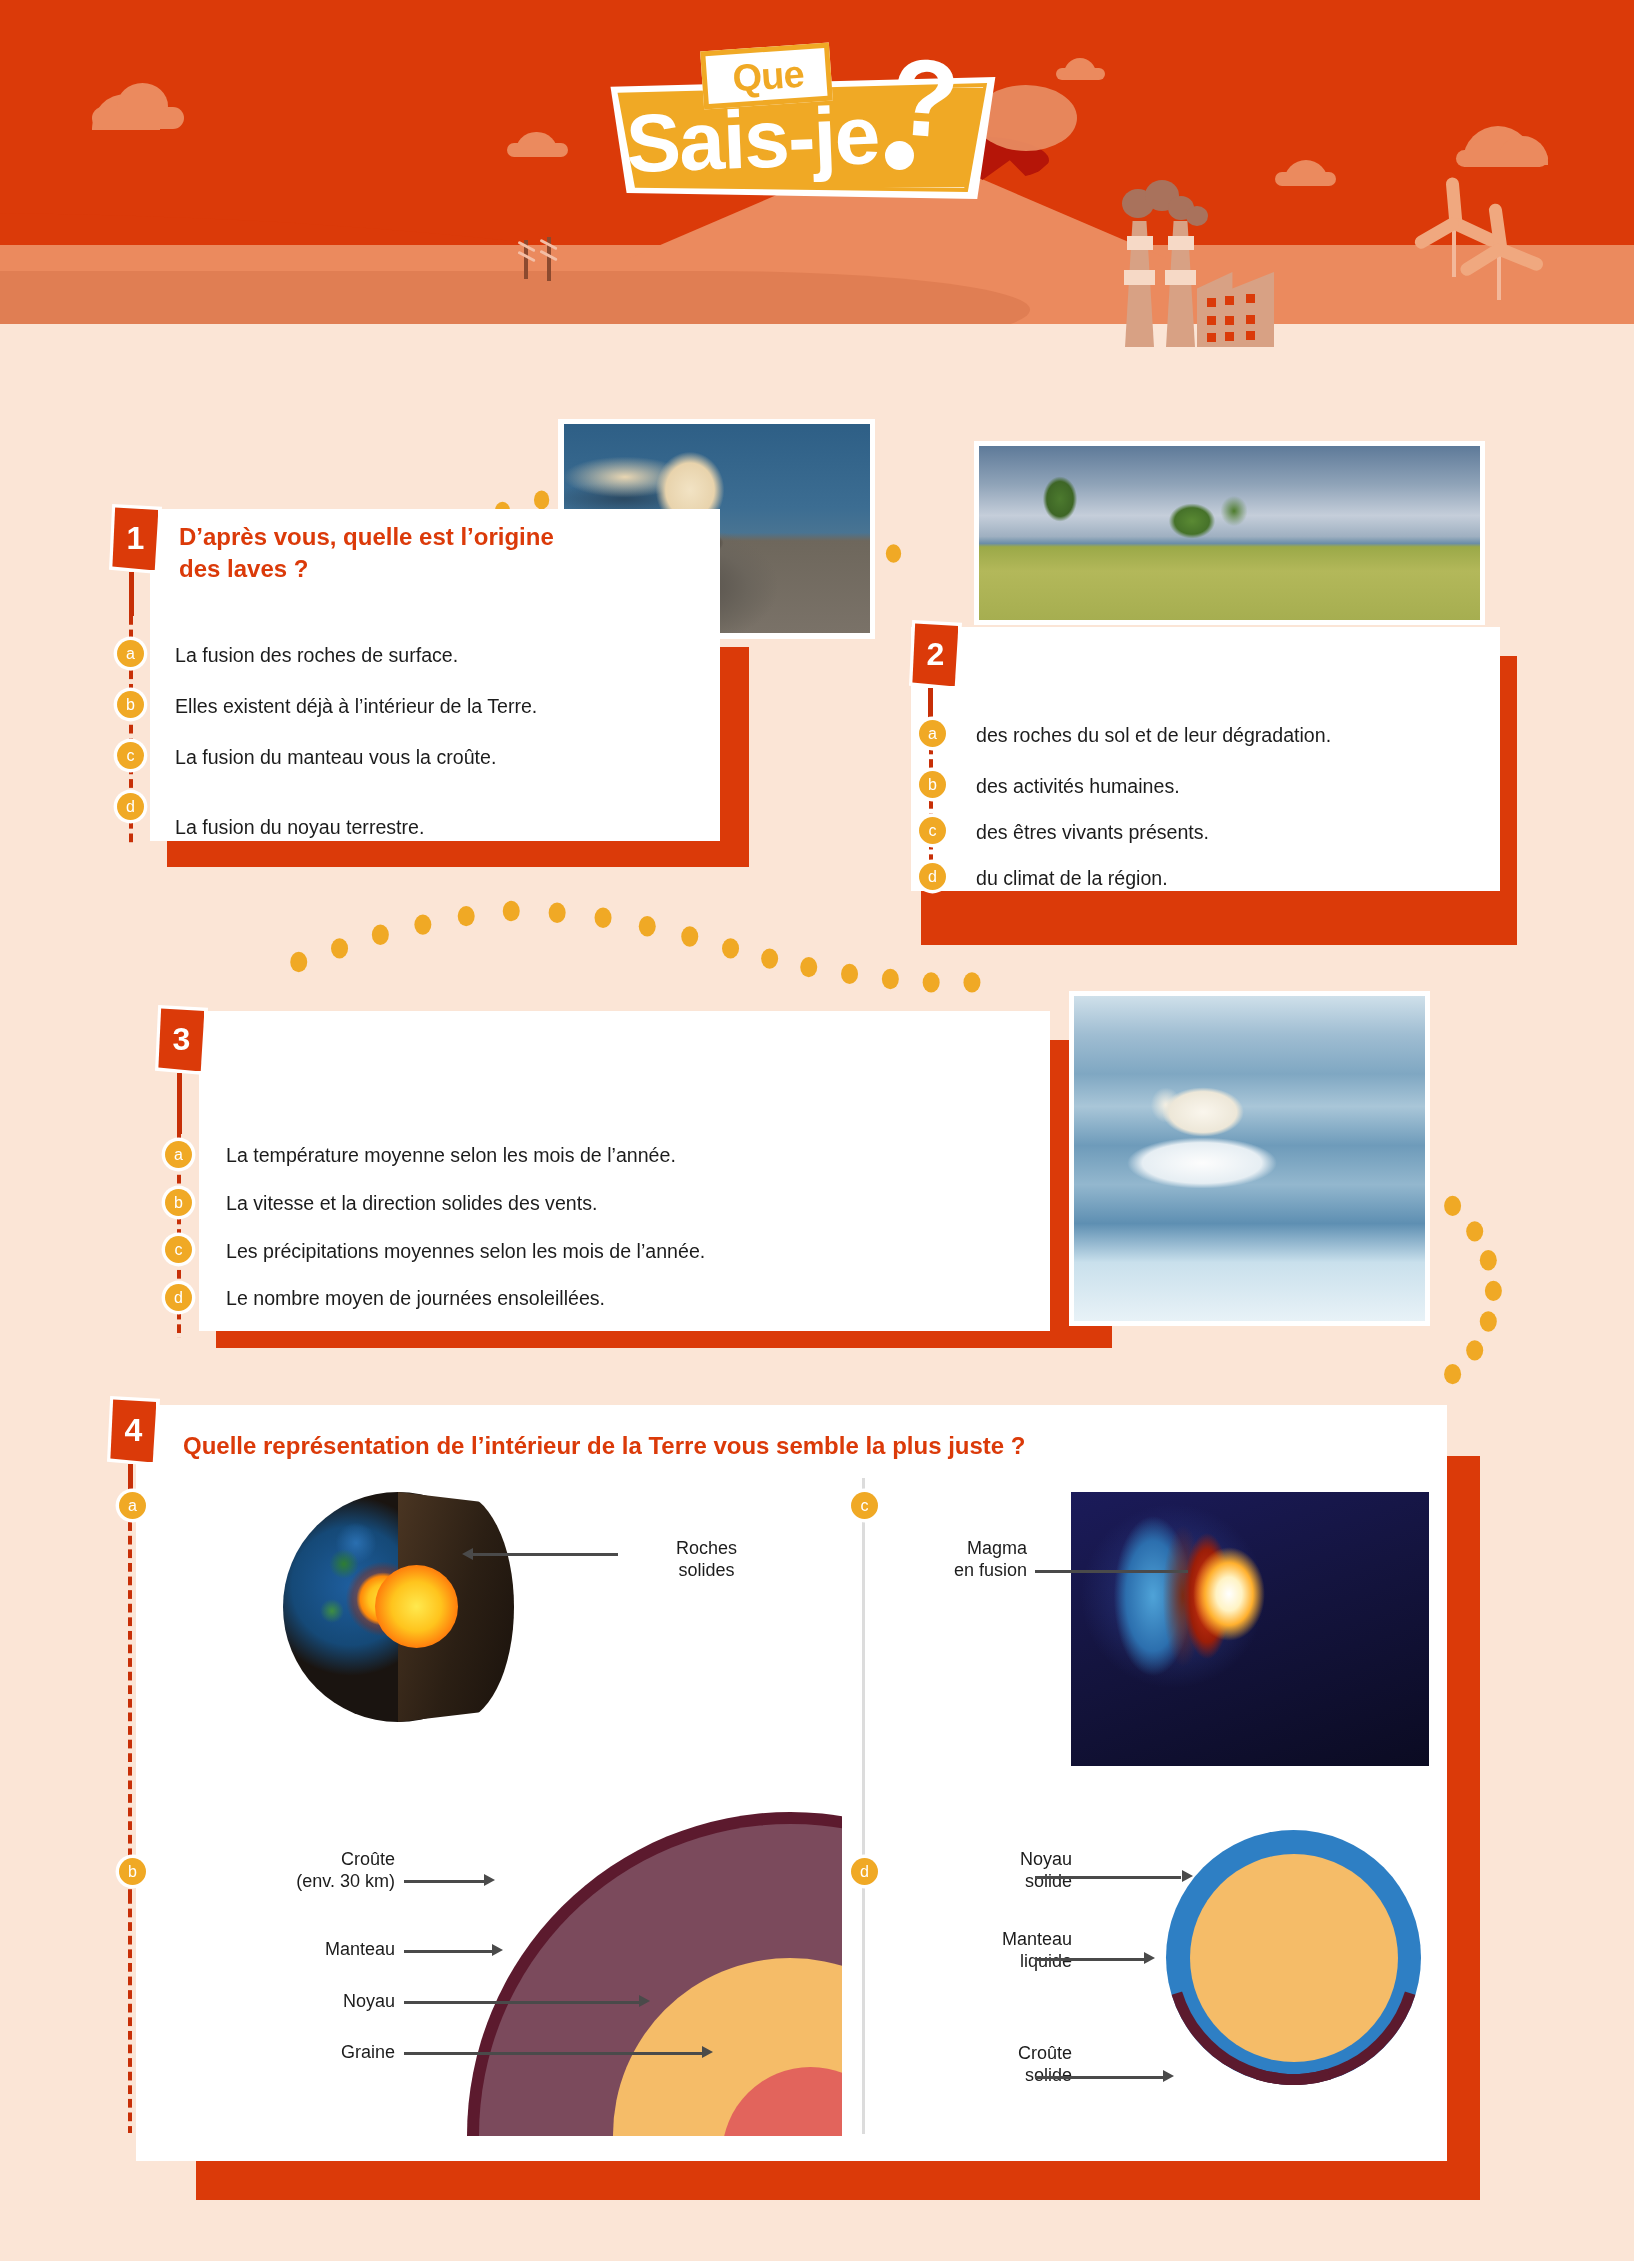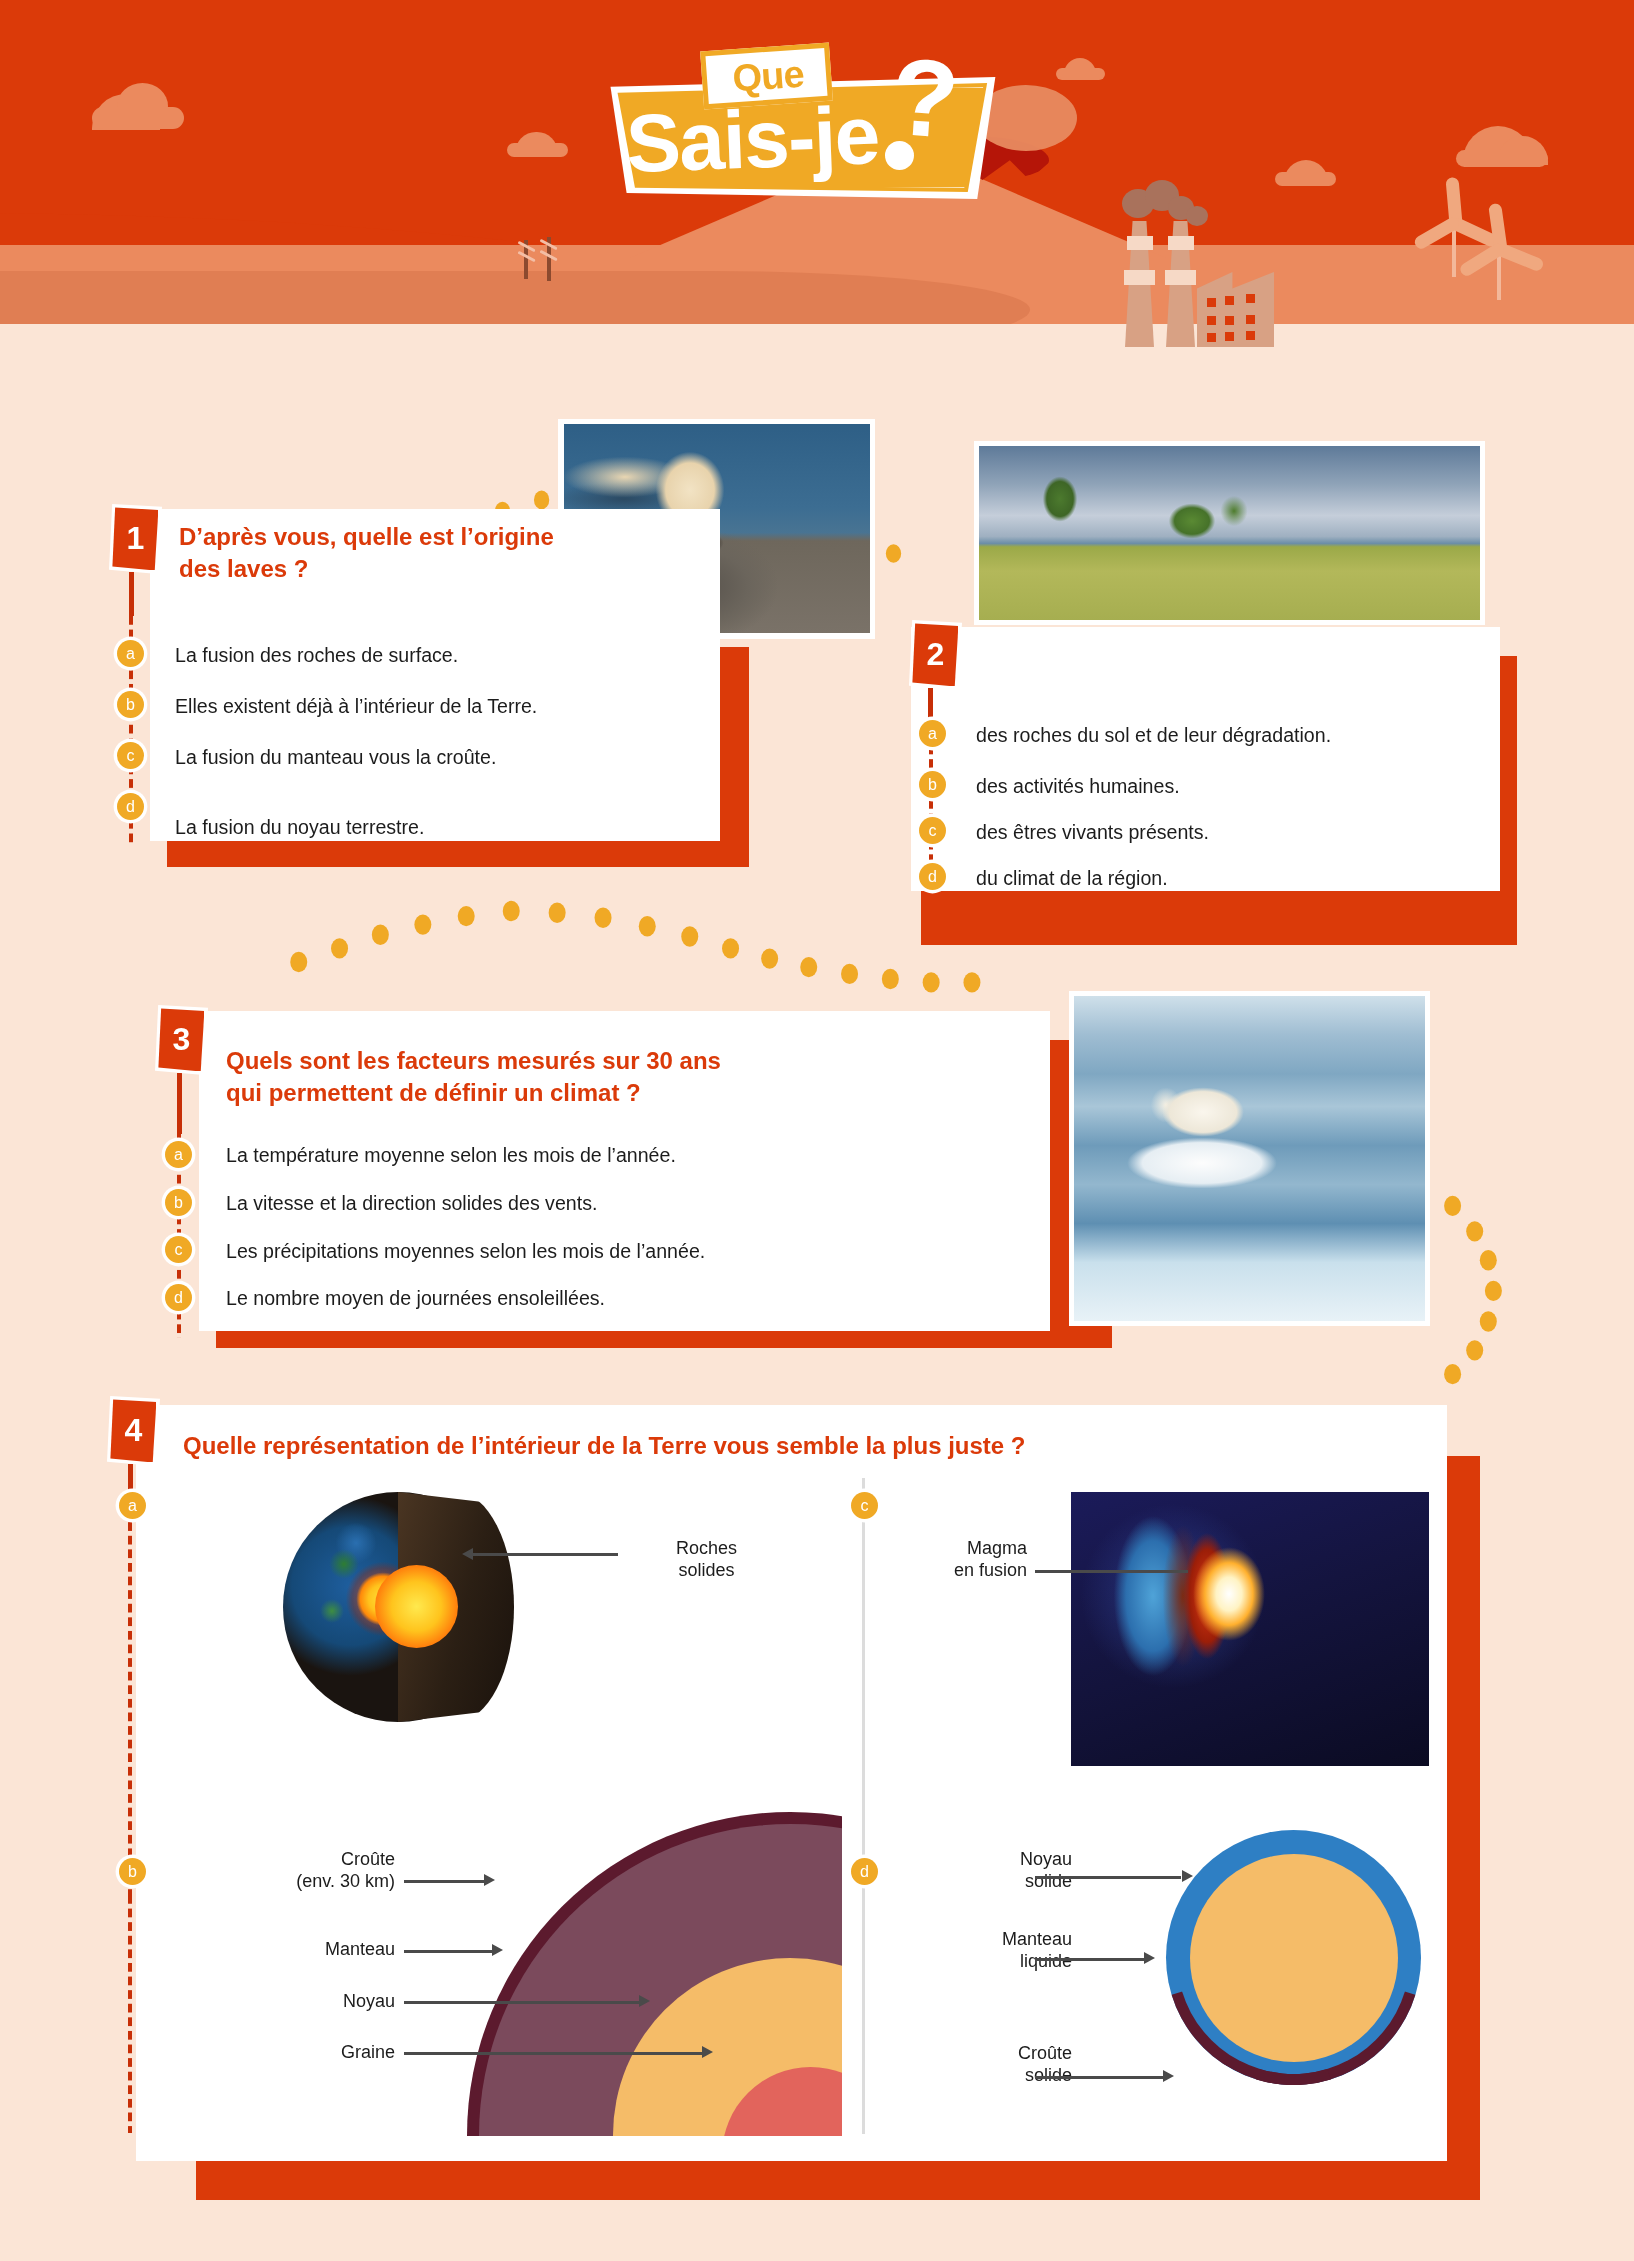--- a/index.html
+++ b/index.html
@@ -404,22 +404,20 @@
   <div class="photo-frame" style="left:1069px;top:991px;width:361px;height:335px;"></div>
   <div class="photo ph-bear" style="left:1074px;top:996px;width:351px;height:325px;"></div>
   <div class="qcard" style="left:199px;top:1011px;width:851px;height:320px;"></div>
 
   <div class="qnum" style="left:155px;top:1005px;">
     <div class="qnum-in">3</div>
   </div>
   <div class="spine-solid" style="left:177px;top:1073px;height:61px;"></div>
   <div class="spine" style="left:177px;top:1134px;height:204px;"></div>
 
-  <div class="qtitle" style="left:226px;top:1045px;width:681px;white-space:pre-line;">Quels sont les facteurs mesurés sur 30 ans
-qui permettent de définir un climat ?</div>
 
   <div class="opt-badge" style="left:165px;top:1141px;">a</div>
   <div class="opt-text" style="left:226px;top:1144px;">La température moyenne selon les mois de l’année.</div>
 
   <div class="opt-badge" style="left:165px;top:1189px;">b</div>
   <div class="opt-text" style="left:226px;top:1192px;">La vitesse et la direction solides des vents.</div>
 
   <div class="opt-badge" style="left:165px;top:1236px;">c</div>
   <div class="opt-text" style="left:226px;top:1240px;">Les précipitations moyennes selon les mois de l’année.</div>
 

